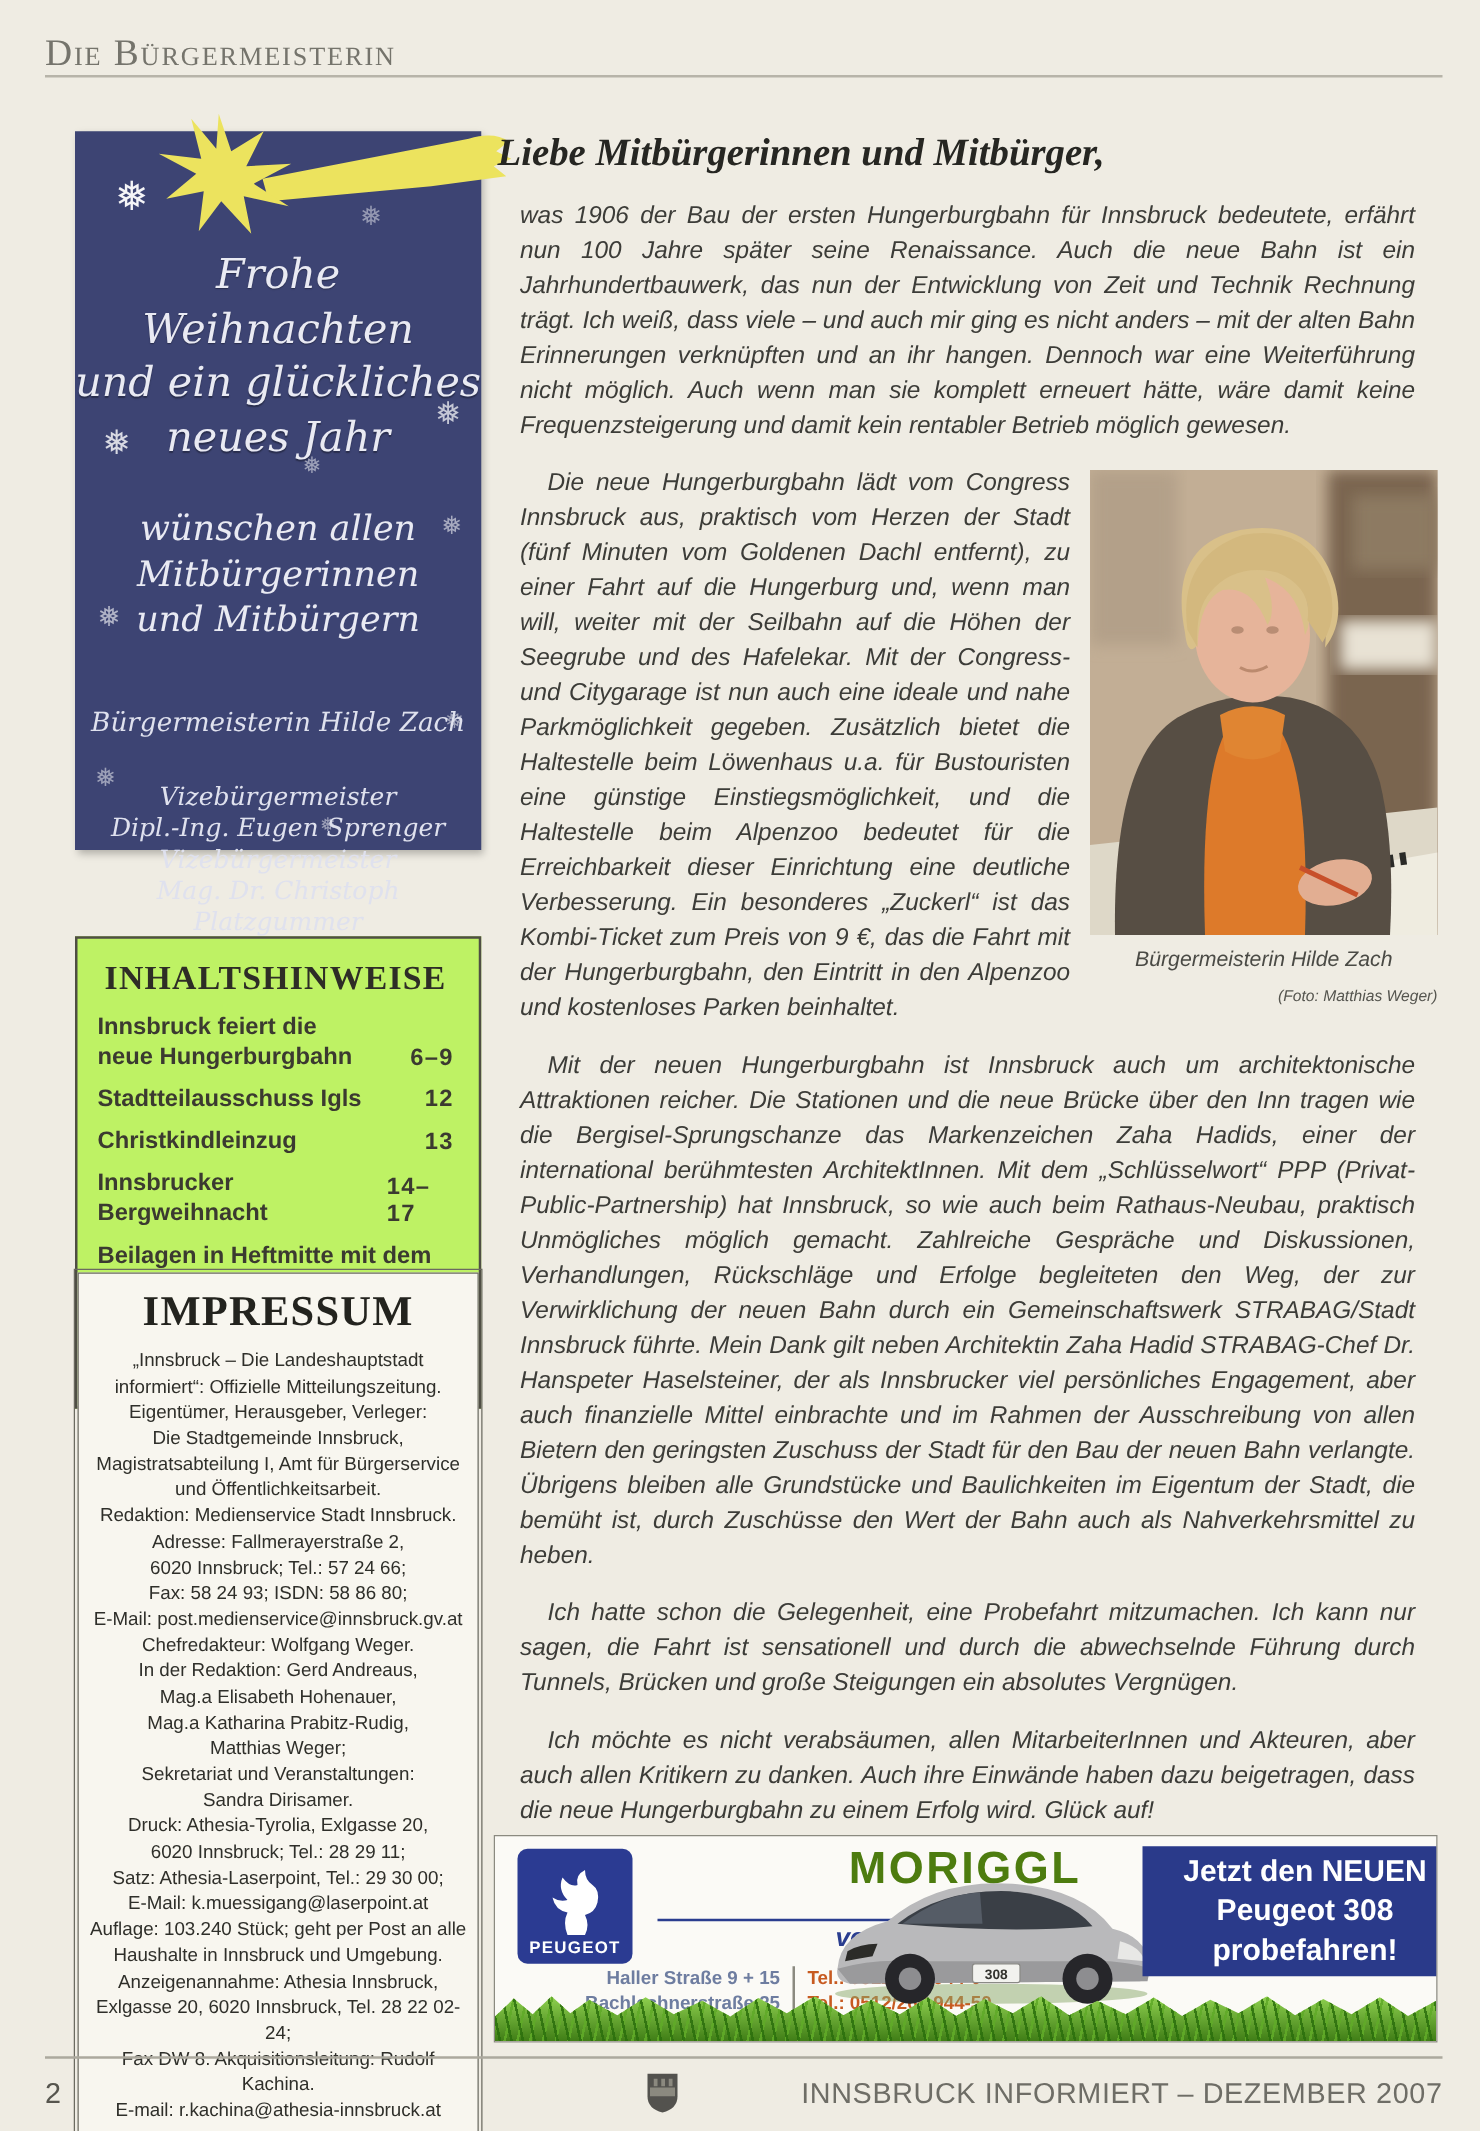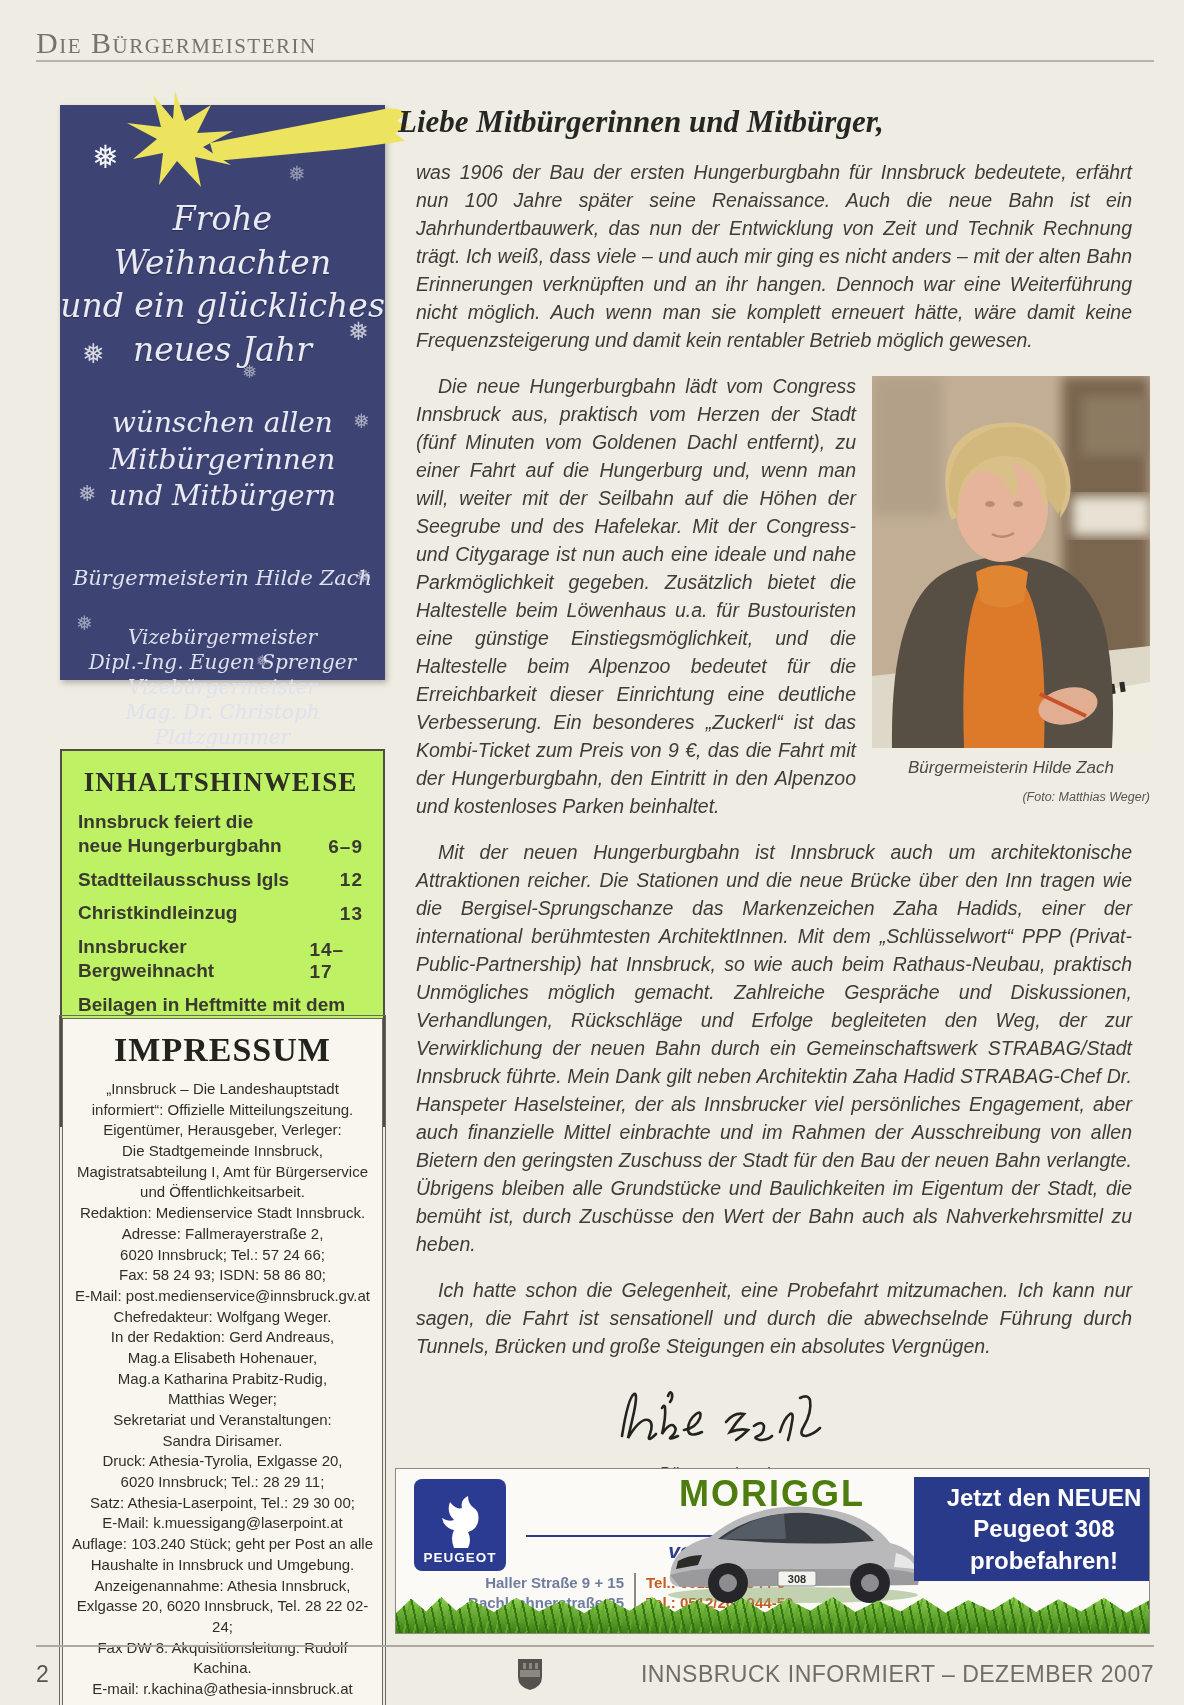--- a/index.html
+++ b/index.html
@@ -259,20 +259,21 @@
 
           <ellipse cx="196" cy="330" rx="30" ry="18" fill="#e2ae92" transform="rotate(-12 196 330)"></ellipse>
           <line x1="168" y1="318" x2="214" y2="340" stroke="#c8502a" stroke-width="4"></line>
         </svg>
         <div class="photo-caption">Bürgermeisterin Hilde Zach</div>
         <div class="photo-credit">(Foto: Matthias Weger)</div>
       </div>
       <p>Die neue Hungerburgbahn lädt vom Congress Innsbruck aus, praktisch vom Herzen der Stadt (fünf Minuten vom Goldenen Dachl entfernt), zu einer Fahrt auf die Hungerburg und, wenn man will, weiter mit der Seilbahn auf die Höhen der Seegrube und des Hafelekar. Mit der Congress- und Citygarage ist nun auch eine ideale und nahe Parkmöglichkeit gegeben. Zusätzlich bietet die Haltestelle beim Löwenhaus u.a. für Bustouristen eine günstige Einstiegsmöglichkeit, und die Haltestelle beim Alpenzoo bedeutet für die Erreichbarkeit dieser Einrichtung eine deutliche Verbesserung. Ein besonderes „Zuckerl“ ist das Kombi-Ticket zum Preis von 9 €, das die Fahrt mit der Hungerburgbahn, den Eintritt in den Alpenzoo und kostenloses Parken beinhaltet.</p>
       <p>Mit der neuen Hungerburgbahn ist Innsbruck auch um architektonische Attraktionen reicher. Die Stationen und die neue Brücke über den Inn tragen wie die Bergisel-Sprungschanze das Markenzeichen Zaha Hadids, einer der international berühmtesten ArchitektInnen. Mit dem „Schlüsselwort“ PPP (Privat-Public-Partnership) hat Innsbruck, so wie auch beim Rathaus-Neubau, praktisch Unmögliches möglich gemacht. Zahlreiche Gespräche und Diskussionen, Verhandlungen, Rückschläge und Erfolge begleiteten den Weg, der zur Verwirklichung der neuen Bahn durch ein Gemeinschaftswerk STRABAG/Stadt Innsbruck führte. Mein Dank gilt neben Architektin Zaha Hadid STRABAG-Chef Dr. Hanspeter Haselsteiner, der als Innsbrucker viel persönliches Engagement, aber auch finanzielle Mittel einbrachte und im Rahmen der Ausschreibung von allen Bietern den geringsten Zuschuss der Stadt für den Bau der neuen Bahn verlangte. Übrigens bleiben alle Grundstücke und Baulichkeiten im Eigentum der Stadt, die bemüht ist, durch Zuschüsse den Wert der Bahn auch als Nahverkehrsmittel zu heben.</p>
       <p>Ich hatte schon die Gelegenheit, eine Probefahrt mitzumachen. Ich kann nur sagen, die Fahrt ist sensationell und durch die abwechselnde Führung durch Tunnels, Brücken und große Steigungen ein absolutes Vergnügen.</p>
+      <p>Ich möchte es nicht verabsäumen, allen MitarbeiterInnen und Akteuren, aber auch allen Kritikern zu danken. Auch ihre Einwände haben dazu beigetragen, dass die neue Hungerburgbahn zu einem Erfolg wird. Glück auf!</p>
     </div>
     <div class="signature-block">
       <svg width="230" height="80" viewBox="0 0 230 80">
         <g stroke="#23231f" stroke-width="2.6" fill="none" stroke-linecap="round">
           <path d="M18 58 Q24 20 30 16 Q34 14 30 34 Q26 52 24 60 Q36 40 44 42 Q50 44 46 56 Q42 66 52 56"></path>
           <path d="M58 30 Q60 26 61 29 Q62 40 58 56 Q66 44 70 48 Q74 52 68 58 Q62 63 74 58"></path>
           <path d="M80 52 Q92 50 96 40 Q98 32 92 36 Q84 42 84 52 Q85 60 98 54"></path>
           <path d="M64 18 Q66 12 68 16 Q69 20 66 24"></path>
           <path d="M122 44 Q130 34 140 36 Q132 44 126 54 Q136 50 144 52 Q138 58 132 62"></path>
           <path d="M150 48 Q158 42 160 48 Q160 56 154 58 Q148 60 156 62 Q164 62 168 58"></path>

